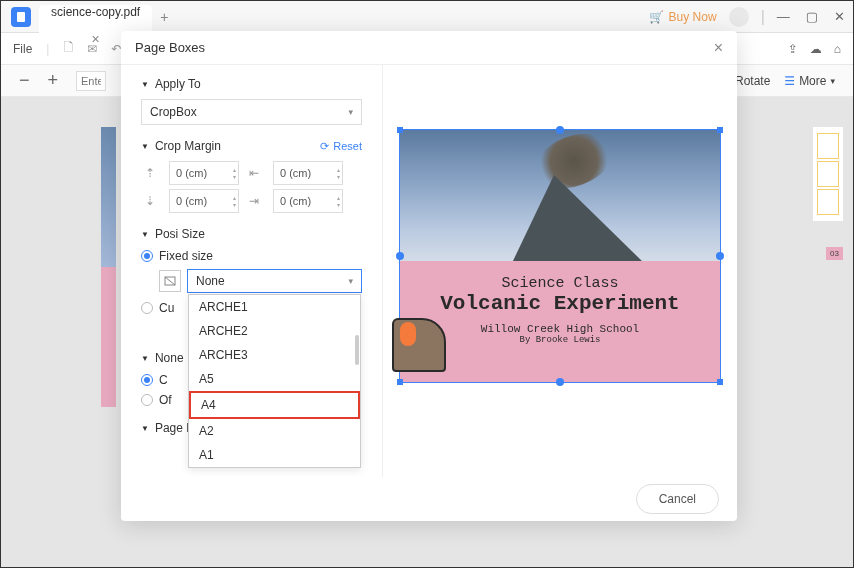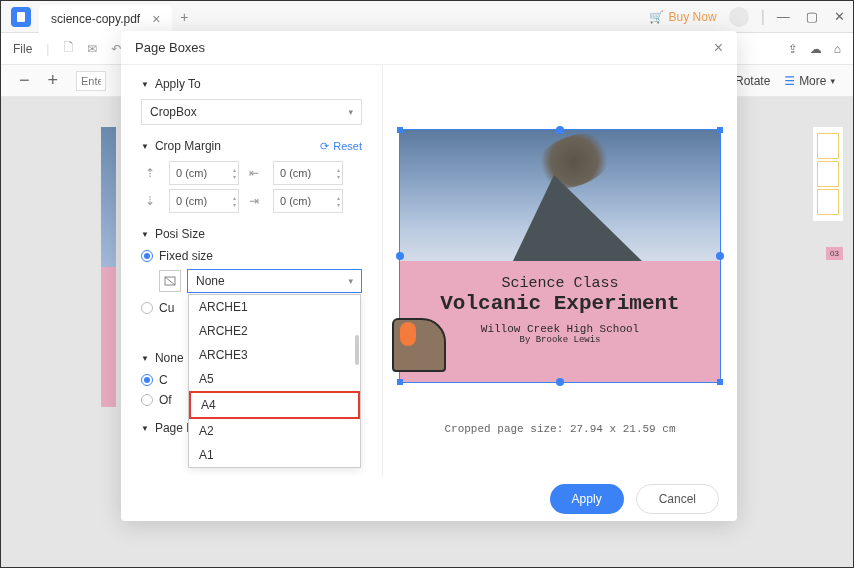--- a/index.html
+++ b/index.html
@@ -2,21 +2,21 @@
 <html><head>
   <meta charset="utf-8">
   <style>
     * { margin: 0; padding: 0; box-sizing: border-box; }
     body { font-family: -apple-system, BlinkMacSystemFont, 'Segoe UI', sans-serif; background: #fff; overflow: hidden; width: 854px; height: 568px; position: relative; border: 1px solid #333; }
     
     
     .titlebar { height: 32px; background: #f7f7f7; display: flex; align-items: center; border-bottom: 1px solid #e0e0e0; }
     .app-icon { width: 20px; height: 20px; background: #3b82f6; border-radius: 4px; margin: 0 8px 0 10px; display: flex; align-items: center; justify-content: center; }
     .app-icon svg { width: 12px; height: 12px; fill: white; }
-    .tab { background: #fff; height: 28px; display: flex; align-items: center; padding: 0 12px; border-radius: 4px 4px 0 0; font-size: 12px; color: #333; gap: 12px; margin-top: 4px; }
+    .tab { background: #fff; height: 28px; display: flex; align-items: center; padding: 0 12px; border-radius: 4px 4px 0 0; font-size: 12px; color: #333; gap: 12px; margin-top: 4px; flex-direction: column; }
     .tab-close { color: #888; cursor: pointer; font-size: 14px; }
     .tab-add { color: #888; margin-left: 8px; font-size: 14px; cursor: pointer; }
     .titlebar-right { margin-left bo: auto; display: flex; align-items: center; gap: 12px; margin-left: auto; padding-right: 8px; }
     .buy-now { color: #ec9b4e; font-size: 12px; display: flex; align-items: center; gap: 4px; }
     .avatar { width: 20px; height: 20px; background: #e8e8e8; border-radius: 50%; }
     .win-controls { display: flex; gap: 16px; color: #666; }
     .win-controls span { cursor: pointer; font-size: 13px; }
     
     
     .toolbar { height: 32px; display: flex; align-items: center; padding: 0 12px; gap: 14px; border-bottom: 1px solid #e8e8e8; font-size: 12px; color: #555; }
@@ -311,20 +311,18 @@
           <div class="handle tm"></div>
           <div class="handle bm"></div>
           <div class="handle lm"></div>
           <div class="handle rm"></div>
           <div class="handle corner tl"></div>
           <div class="handle corner tr"></div>
           <div class="handle corner bl"></div>
           <div class="handle corner br"></div>
         </div>
       </div>
-      <div class="cropped-info">Cropped page size: 27.94 x 21.59 cm</div>
     </div>
   </div>
   <div class="dialog-footer">
-    <div class="btn btn-primary">Apply</div>
     <div class="btn btn-secondary">Cancel</div>
   </div>
 </div>
 
 </body></html>

